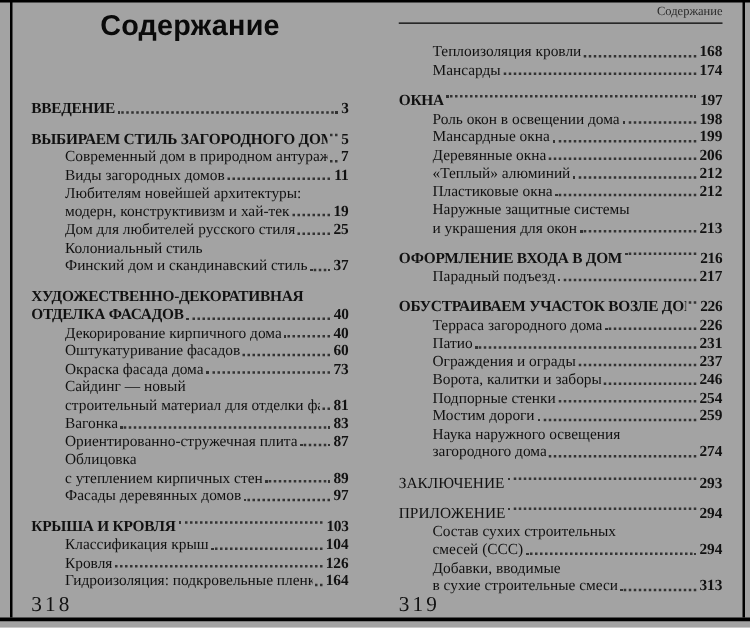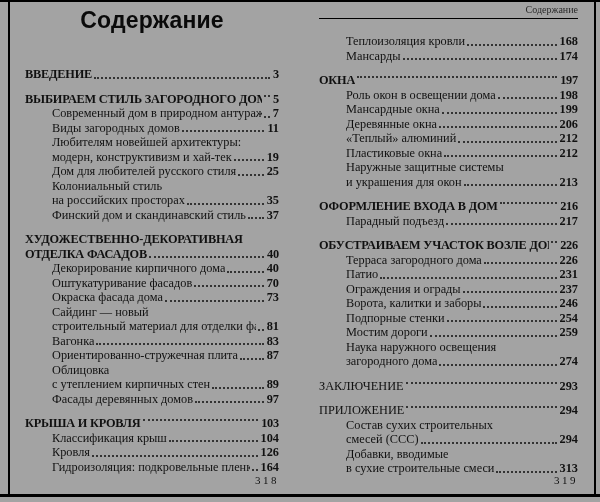--- a/index.html
+++ b/index.html
@@ -35,21 +35,21 @@
 
   .running-header {
     text-align: right;
     font-size: 10px;
     line-height: 12px;
     padding-top: 4px;
     color: #2a2a2a;
   }
   .header-rule { height: 0; border-bottom: 1.5px solid #000; margin-top: 2px; }
 
-  .entries-left  { margin-top: 33px; }
+  .entries-left  { margin-top: 45px; }
   .entries-right { margin-top: 15px; }
 
   .toc-row {
     display: flex;
     align-items: flex-end;
     font-size: 12.3px;
     line-height: 14.5px;
     overflow: hidden;
     white-space: nowrap;
   }
@@ -64,22 +64,22 @@
     margin: 0 3px 0 2px;
     position: relative;
     top: -3px;
   }
   .toc-page { flex: 0 0 auto; font-weight: bold; }
   .toc-row.bold .toc-page { font-weight: bold; }
 
   .folio {
     position: absolute;
     top: 474px;
-    text-align: right;
-    font-size: 11px;
+    text-align: left;
+    font-size: 17px;
     letter-spacing: 2.5px;
     width: 254px;
   }
   .folio-left  { left: 25px; }
   .folio-right { left: 319px; width: 259px; font-family: Liberation Serif, serif; }
 </style>
 </head>
 <body>
 
 <div class="screenshot">
@@ -122,46 +122,41 @@
         </div>
         <div class="toc-row indent">
           <span class="toc-text">Дом для любителей русского стиля</span>
           <span class="leader"></span>
           <span class="toc-page">25</span>
         </div>
         <div class="toc-row indent">
           <span class="toc-text">Колониальный стиль</span>
         </div>
         <div class="toc-row indent">
-          <span class="toc-text">на российских просторах</span>
-          <span class="leader"></span>
-          <span class="toc-page">35</span>
-        </div>
-        <div class="toc-row indent">
           <span class="toc-text">Финский дом и скандинавский стиль</span>
           <span class="leader"></span>
           <span class="toc-page">37</span>
         </div>
         <div class="toc-row bold gap">
           <span class="toc-text">ХУДОЖЕСТВЕННО-ДЕКОРАТИВНАЯ</span>
         </div>
         <div class="toc-row bold">
           <span class="toc-text">ОТДЕЛКА ФАСАДОВ</span>
           <span class="leader"></span>
           <span class="toc-page">40</span>
         </div>
         <div class="toc-row indent">
           <span class="toc-text">Декорирование кирпичного дома</span>
           <span class="leader"></span>
           <span class="toc-page">40</span>
         </div>
         <div class="toc-row indent">
           <span class="toc-text">Оштукатуривание фасадов</span>
           <span class="leader"></span>
-          <span class="toc-page">70</span>
+          <span class="toc-page">60</span>
         </div>
         <div class="toc-row indent">
           <span class="toc-text">Окраска фасада дома</span>
           <span class="leader"></span>
           <span class="toc-page">73</span>
         </div>
         <div class="toc-row indent">
           <span class="toc-text">Сайдинг — новый</span>
         </div>
         <div class="toc-row indent">

